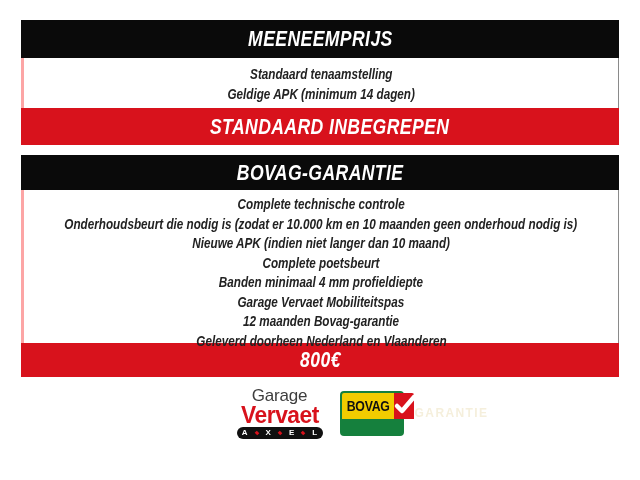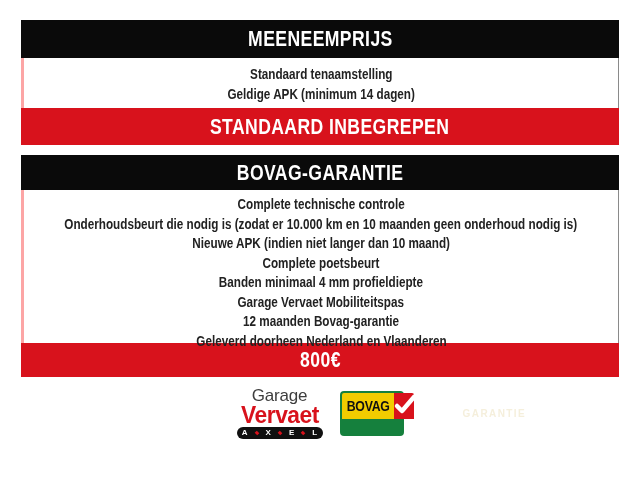--- a/index.html
+++ b/index.html
@@ -2,21 +2,21 @@
 <html><head>
 <meta charset="utf-8">
 <style>
   html,body { margin:0; padding:0; }
   body {
     width:640px; height:480px; background:#ffffff;
     font-family:"Liberation Sans", sans-serif;
     position:relative; overflow:hidden;
     -webkit-font-smoothing:antialiased;
   }
-  .card { position:absolute; left:21px; top:20px; width:598px; }
+  .card { position:absolute; left:21px; top:20px; width:598px;font-style:italic; }
 
   
   .bar { display:flex; justify-content:center; align-items:center; }
   .bar.black { background:#0a0a0a; }
   .bar.red   { background:#d8121c; }
   .bar .bartext {
     flex:none; white-space:nowrap; color:#ffffff; font-weight:bold;
     font-size:22px; letter-spacing:0.5px;
     transform:scaleX(0.80); transform-origin:center;
   }
@@ -76,22 +76,22 @@
     border-radius:2px 0 0 0;
   }
   .bovag-yellow > span {
     flex:none; color:#101010; font-weight:bold; font-size:15px;
     letter-spacing:-0.3px; transform:scaleX(0.82); white-space:nowrap;
   }
   .bovag-red { width:20px; background:#d8121c; position:relative; border-radius:0 2px 0 0; }
   .bovag-red svg { position:absolute; left:-1px; top:3px; overflow:visible; }
   .bovag-bottom { flex:1; display:flex; align-items:center; justify-content:center; }
   .bovag-bottom > span {
-    color:#f5efdc; font-size:10px; font-weight:bold; letter-spacing:1.4px;
-    transform:translateX(0.7px); white-space:nowrap;margin-left:48px;
+    color:#f5efdc; font-size:12px; font-weight:bold; letter-spacing:1.4px;
+    transform:translateX(0.7px); white-space:nowrap;
   }
 </style>
 </head>
 <body>
 
 <div class="card">
 
   <section>
     <div class="bar black h1">
       <span class="bartext">MEENEEMPRIJS</span>

